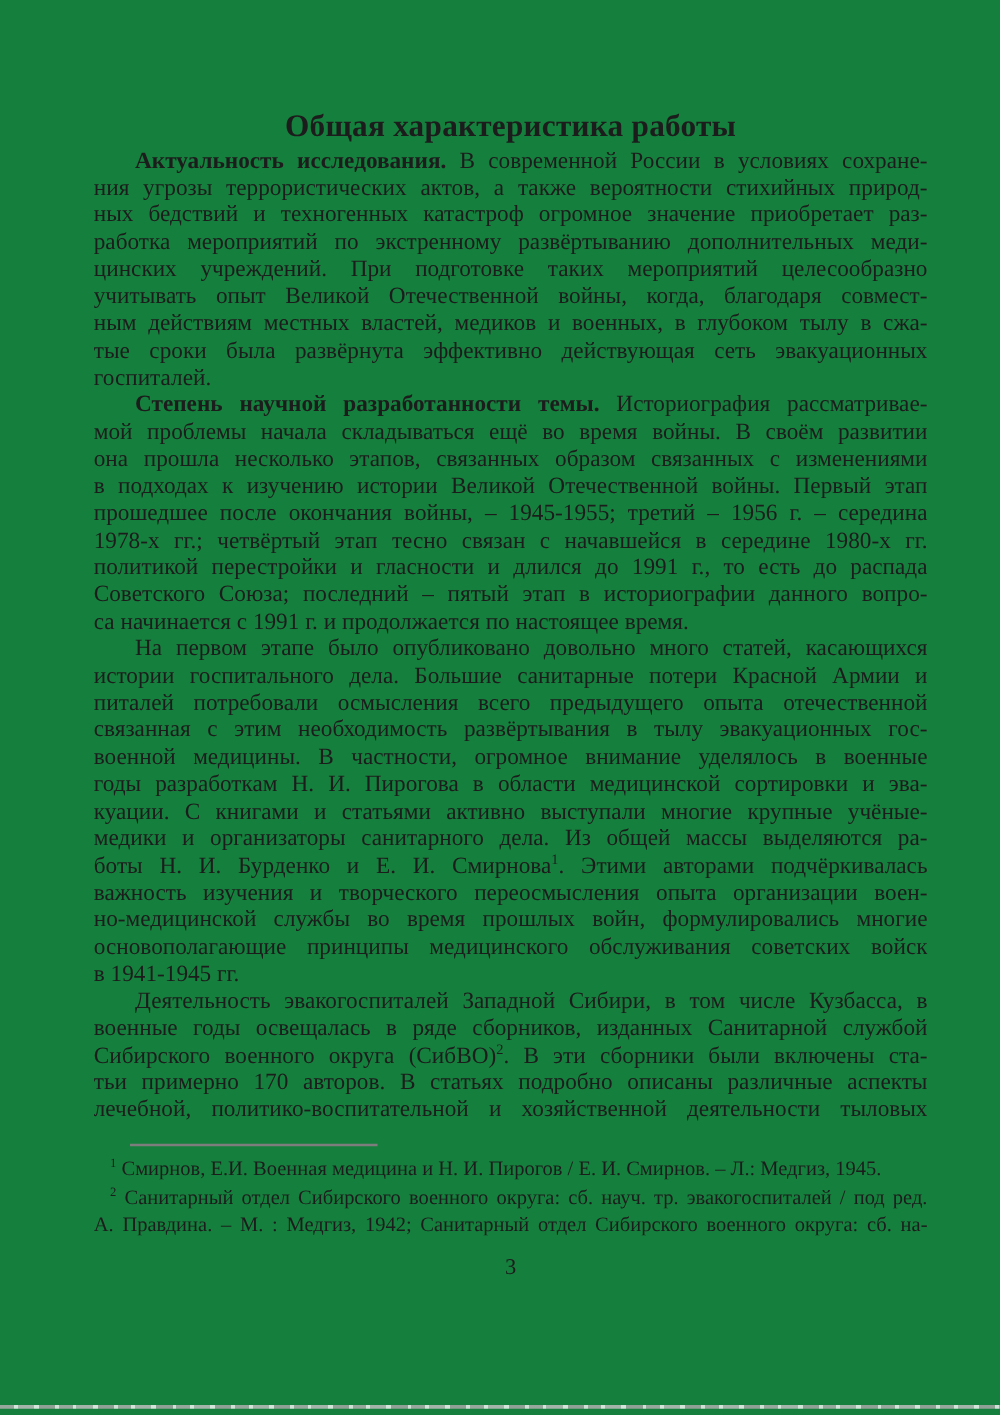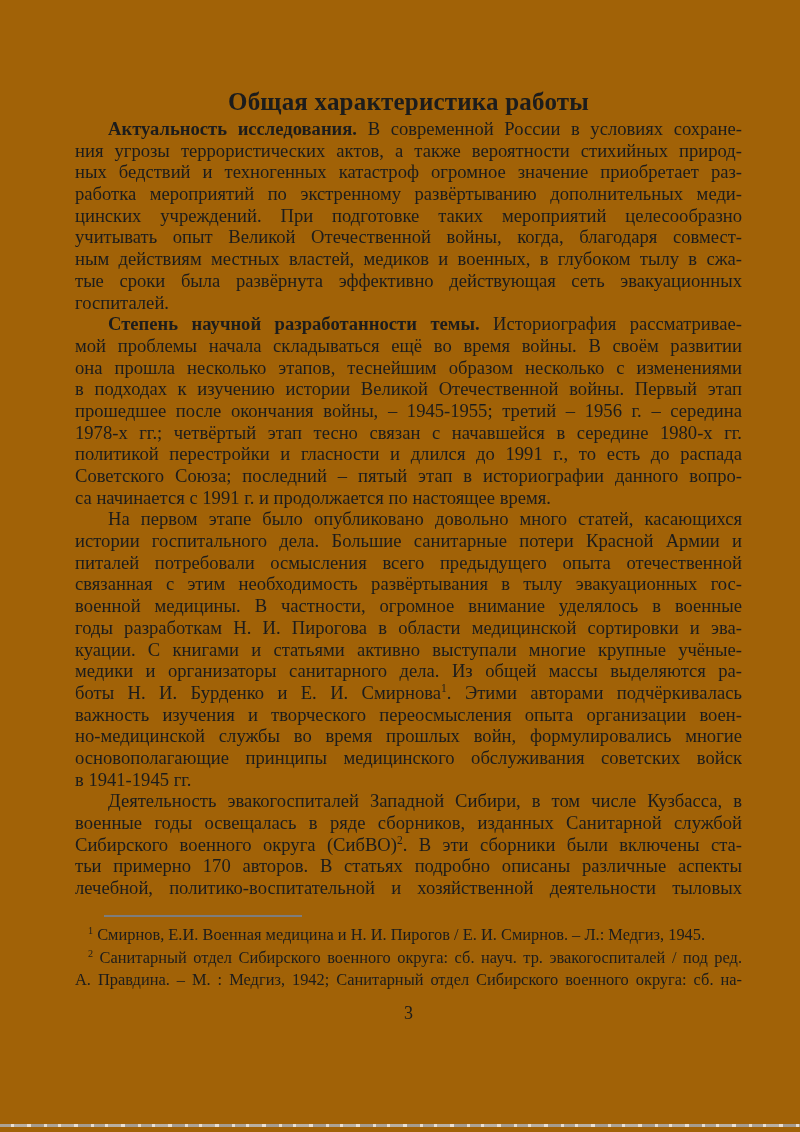--- a/index.html
+++ b/index.html
@@ -4,21 +4,21 @@
 <style>
   html, body { margin: 0; padding: 0; }
   body {
     width: 800px; height: 1132px;
     background: #ffffff;
     font-family: "Liberation Serif", "DejaVu Serif", serif;
     color: #1c1c1c;
     position: relative;
     overflow: hidden;
   }
-  .page { position: absolute; inset: 0; background: #a16207; }
+  .page { position: absolute; inset: 0; background: #15803d; }
   .content {
     position: absolute;
     left: 75px; top: 0;
     width: 667px;
   }
   .doc-title {
     margin-top: 86px;
     height: 32px;
     line-height: 32px;
     text-align: center;
@@ -93,21 +93,21 @@
           <div class="line"><span>работка мероприятий по экстренному развёртыванию дополнительных меди-</span></div>
           <div class="line"><span>цинских учреждений. При подготовке таких мероприятий целесообразно</span></div>
           <div class="line"><span>учитывать опыт Великой Отечественной войны, когда, благодаря совмест-</span></div>
           <div class="line"><span>ным действиям местных властей, медиков и военных, в глубоком тылу в сжа-</span></div>
           <div class="line"><span>тые сроки была развёрнута эффективно действующая сеть эвакуационных</span></div>
           <div class="line last"><span>госпиталей.</span></div>
         </div>
         <div class="para">
           <div class="line indent"><b>Степень научной разработанности темы.</b><span> Историография рассматривае-</span></div>
           <div class="line"><span>мой проблемы начала складываться ещё во время войны. В своём развитии</span></div>
-          <div class="line"><span>она прошла несколько этапов, теснейшим образом несколько с изменениями</span></div>
+          <div class="line"><span>она прошла несколько этапов, связанных образом связанных с изменениями</span></div>
           <div class="line"><span>в подходах к изучению истории Великой Отечественной войны. Первый этап</span></div>
           <div class="line"><span>прошедшее после окончания войны, – 1945-1955; третий – 1956 г. – середина</span></div>
           <div class="line"><span>1978-х гг.; четвёртый этап тесно связан с начавшейся в середине 1980-х гг.</span></div>
           <div class="line"><span>политикой перестройки и гласности и длился до 1991 г., то есть до распада</span></div>
           <div class="line"><span>Советского Союза; последний – пятый этап в историографии данного вопро-</span></div>
           <div class="line last"><span>са начинается с 1991 г. и продолжается по настоящее время.</span></div>
         </div>
         <div class="para">
           <div class="line indent"><span>На первом этапе было опубликовано довольно много статей, касающихся</span></div>
           <div class="line"><span>истории госпитального дела. Большие санитарные потери Красной Армии и</span></div>

